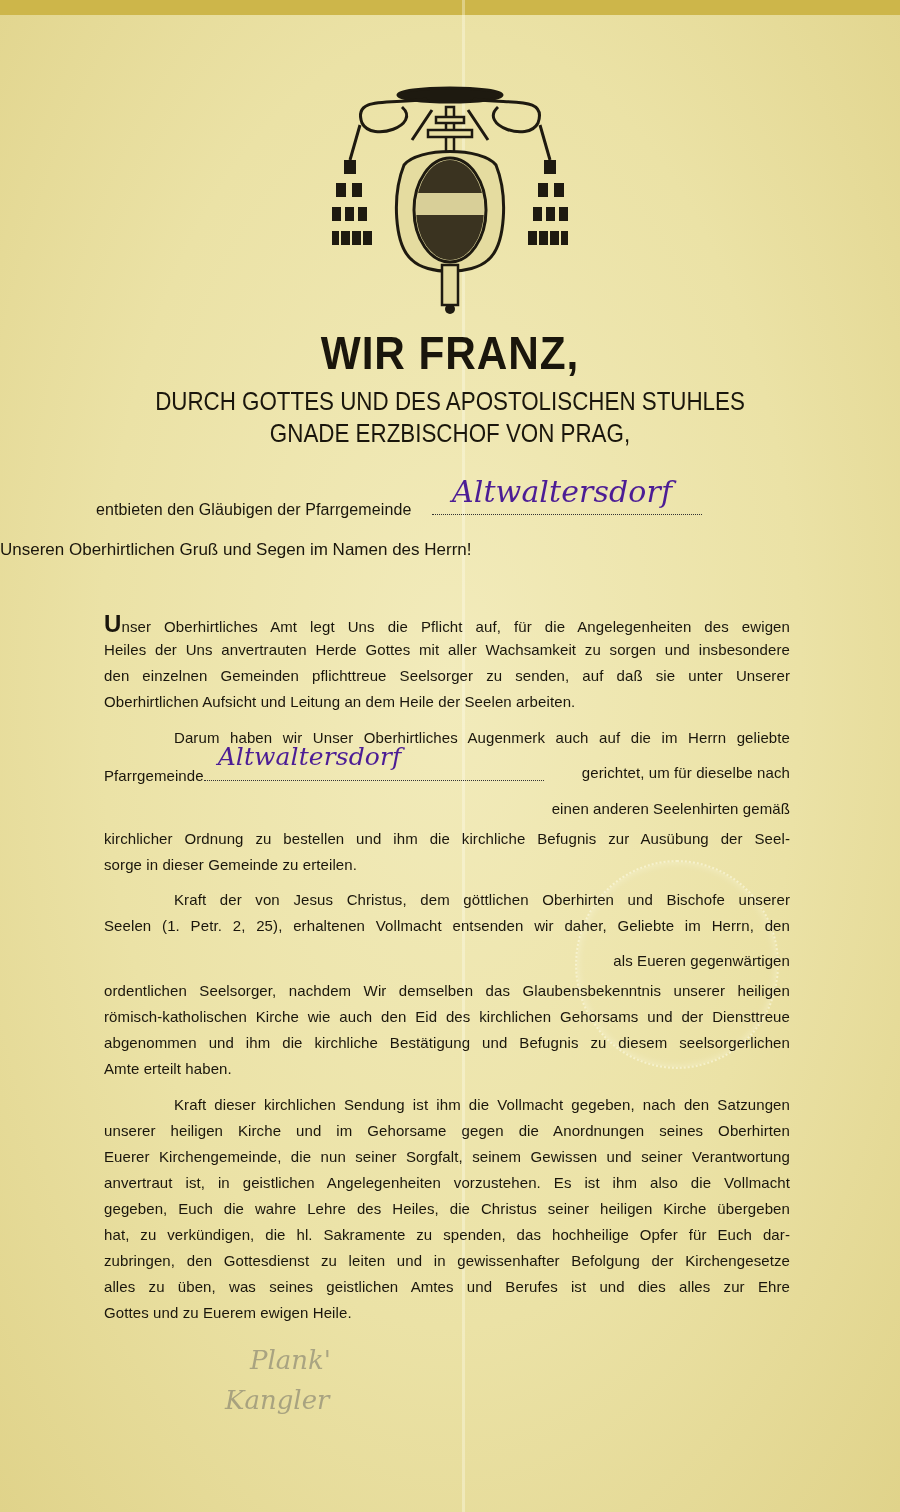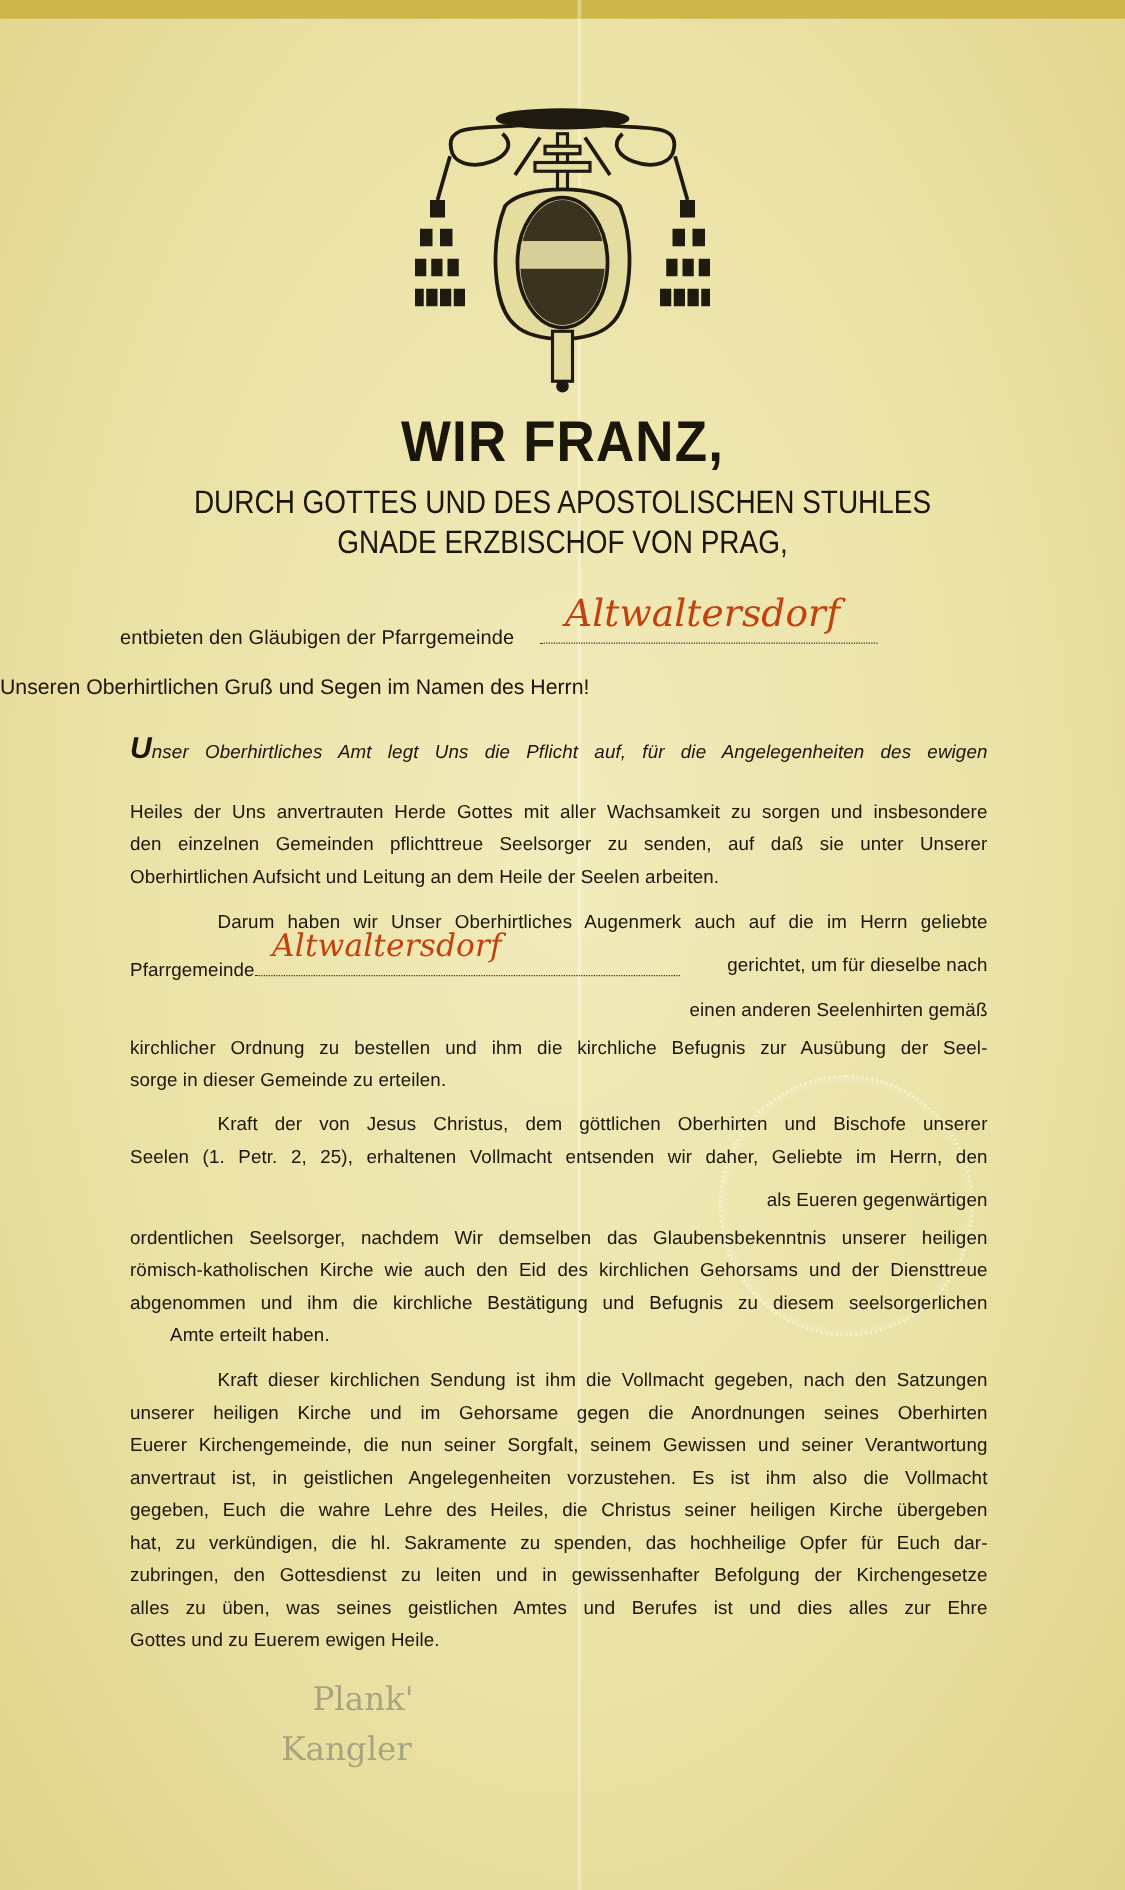--- a/index.html
+++ b/index.html
@@ -29,27 +29,27 @@
   .line {
     position:absolute; left:104px; width:686px; font-size:15px;
     font-family:"Liberation Sans", sans-serif; letter-spacing:0.1px;
     white-space:nowrap; text-align:justify; text-align-last:justify;
     transform-origin:left; 
   }
   .indent { padding-left:70px; box-sizing:border-box; }
   .last { text-align-last:left; }
   .hand {
     font-family:"DejaVu Serif", serif; font-style:italic; font-size:25px;
-    color:#c2410c;
+    color:#4c1d95;
   }
   .dots { border-bottom:1.5px dotted #333; display:inline-block; }
   .dropcap { font-size:24px; font-weight:bold; }
   .seal { position:absolute; left:575px; top:860px; width:200px; height:205px; border-radius:50%;
     border:2px dotted rgba(255,255,240,0.5); box-shadow:inset 0 0 8px rgba(255,255,240,0.4); }
-  .pencil { position:absolute; font-family:"DejaVu Serif", serif; color:rgba(90,90,90,0.45); font-size:26px; }
+  .pencil { position:absolute; font-family:"DejaVu Serif", serif; font-style:italic; color:rgba(90,90,90,0.45); font-size:26px; }
 </style>
 </head>
 <body>
 
 <div class="paper"></div>
 <div class="topband"></div>
 <div class="fold"></div>
 
 <svg class="crest" viewBox="0 0 236 230">
   <g fill="none" stroke="#1e1a10" stroke-width="3">
@@ -109,21 +109,21 @@
 <div class="title-sub" style="top:418px;">GNADE ERZBISCHOF VON PRAG,</div>
 
 <div class="line" style="top:496px; left:96px; width:690px; text-align:left; text-align-last:left; font-size:16px;">
   <span>entbieten den Gläubigen der Pfarrgemeinde</span>
   <span class="dots" style="width:270px; margin-left:16px; position:relative; height:18px;">
     <span class="hand" style="position:absolute; left:20px; top:-22px; font-size:30px;">Altwaltersdorf</span>
   </span>
 </div>
 <div style="position:absolute; left:0; width:900px; top:540px; font-size:17px;">Unseren Oberhirtlichen Gruß und Segen im Namen des Herrn!</div>
 
-<div class="line" style="top:585px;font-style:italic;"><span class="dropcap">U</span><span>nser Oberhirtliches Amt legt Uns die Pflicht auf, für die Angelegenheiten des ewigen</span></div>
+<div class="line" style="top:610px;"><span class="dropcap">U</span><span>nser Oberhirtliches Amt legt Uns die Pflicht auf, für die Angelegenheiten des ewigen</span></div>
 <div class="line" style="top:641px;">Heiles der Uns anvertrauten Herde Gottes mit aller Wachsamkeit zu sorgen und insbesondere</div>
 <div class="line" style="top:667px;">den einzelnen Gemeinden pflichttreue Seelsorger zu senden, auf daß sie unter Unserer</div>
 <div class="line last" style="top:693px;">Oberhirtlichen Aufsicht und Leitung an dem Heile der Seelen arbeiten.</div>
 
 <div class="line indent" style="top:729px;">Darum haben wir Unser Oberhirtliches Augenmerk auch auf die im Herrn geliebte</div>
 <div class="line last" style="top:764px;">
   <span>Pfarrgemeinde</span><span class="dots" style="width:340px; position:relative; height:16px;"><span class="hand" style="position:absolute; left:14px; top:-22px;">Altwaltersdorf</span></span>
   <span style="float:right;">gerichtet, um für dieselbe nach</span>
 </div>
 <div class="line last" style="top:800px; left:98px; width:692px;">
@@ -135,21 +135,21 @@
 <div class="seal"></div>
 
 <div class="line indent" style="top:891px;">Kraft der von Jesus Christus, dem göttlichen Oberhirten und Bischofe unserer</div>
 <div class="line" style="top:917px;">Seelen (1. Petr. 2, 25), erhaltenen Vollmacht entsenden wir daher, Geliebte im Herrn, den</div>
 <div class="line last" style="top:952px; left:98px; width:692px;">
   <span style="float:right;">als Eueren gegenwärtigen</span>
 </div>
 <div class="line" style="top:982px;">ordentlichen Seelsorger, nachdem Wir demselben das Glaubensbekenntnis unserer heiligen</div>
 <div class="line" style="top:1008px;">römisch-katholischen Kirche wie auch den Eid des kirchlichen Gehorsams und der Diensttreue</div>
 <div class="line" style="top:1034px;">abgenommen und ihm die kirchliche Bestätigung und Befugnis zu diesem seelsorgerlichen</div>
-<div class="line last" style="top:1060px;margin-left:32px;">Amte erteilt haben.</div>
+<div class="line last" style="top:1060px;">Amte erteilt haben.</div>
 
 <div class="line indent" style="top:1096px;">Kraft dieser kirchlichen Sendung ist ihm die Vollmacht gegeben, nach den Satzungen</div>
 <div class="line" style="top:1122px;">unserer heiligen Kirche und im Gehorsame gegen die Anordnungen seines Oberhirten</div>
 <div class="line" style="top:1148px;">Euerer Kirchengemeinde, die nun seiner Sorgfalt, seinem Gewissen und seiner Verantwortung</div>
 <div class="line" style="top:1174px;">anvertraut ist, in geistlichen Angelegenheiten vorzustehen. Es ist ihm also die Vollmacht</div>
 <div class="line" style="top:1200px;">gegeben, Euch die wahre Lehre des Heiles, die Christus seiner heiligen Kirche übergeben</div>
 <div class="line" style="top:1226px;">hat, zu verkündigen, die hl. Sakramente zu spenden, das hochheilige Opfer für Euch dar-</div>
 <div class="line" style="top:1252px;">zubringen, den Gottesdienst zu leiten und in gewissenhafter Befolgung der Kirchengesetze</div>
 <div class="line" style="top:1278px;">alles zu üben, was seines geistlichen Amtes und Berufes ist und dies alles zur Ehre</div>
 <div class="line last" style="top:1304px;">Gottes und zu Euerem ewigen Heile.</div>

